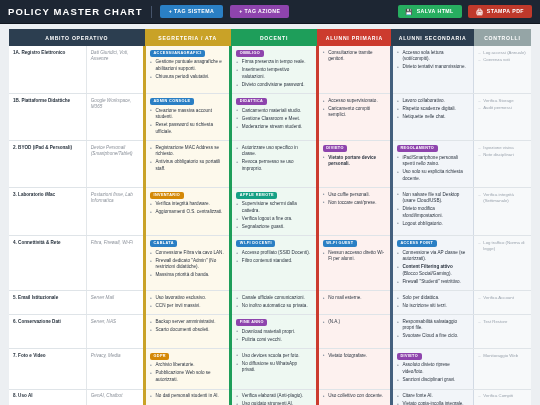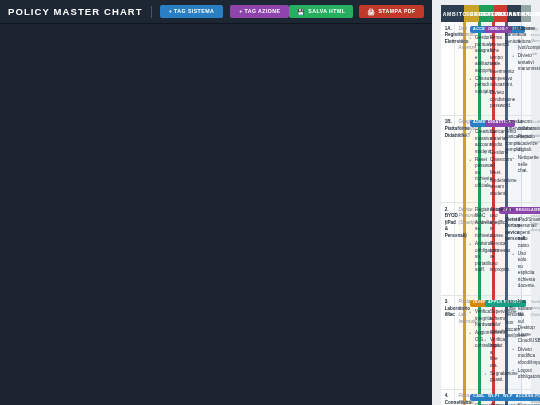--- a/index.html
+++ b/index.html
@@ -2,21 +2,21 @@
 <html><head>
 <meta charset="utf-8">
 <style>
   * { box-sizing: border-box; margin: 0; padding: 0; }
   html, body {
     width: 540px; height: 405px;
     background: #1f2733;
     font-family: "Liberation Sans", sans-serif;
     overflow: hidden;
   }
-  .app { width: 540px; height: 405px; background: #1b2430; display: flex; flex-direction: row; }
+  .app { width: 540px; height: 405px; background: #1b2430; display: flex; flex-direction: column; }
 
   
   .topbar {
     height: 24px; flex: 0 0 24px;
     background: #1d2633;
     display: flex; align-items: center;
     padding: 0 8px;
     border-bottom: 1px solid #10161f;
   }
   .app-title {

